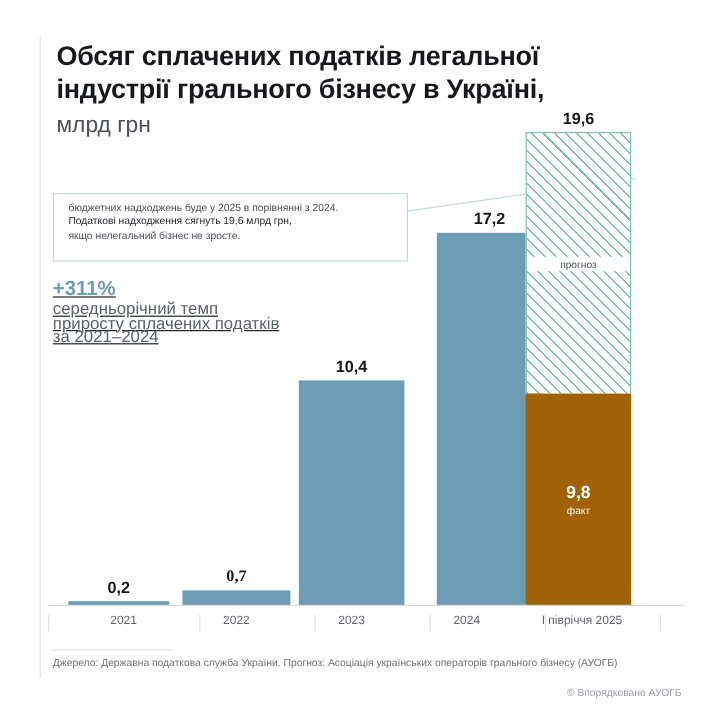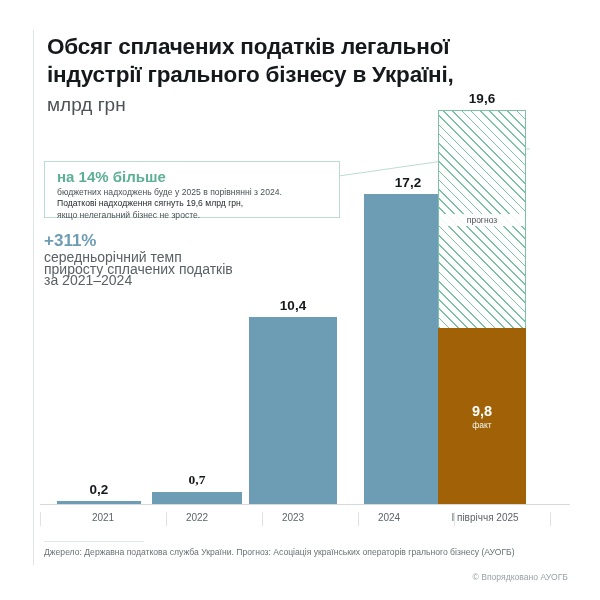--- a/index.html
+++ b/index.html
@@ -39,21 +39,21 @@
     font-size:15px;font-weight:bold;color:#5cb094;line-height:17px;
     margin:0 0 2px 0;
   }
   .callout-line{font-size:8.6px;line-height:11.4px;color:#4a5155;margin:0;}
   .callout-line.bold{font-weight:normal;color:#1d2326;}
 
   
   .connector{position:absolute;left:330px;top:145px;width:200px;height:40px;pointer-events:none;}
 
   
-  .stat{position:absolute;left:44px;top:231px;width:210px;}
+  .stat{position:absolute;left:44px;top:231px;width:210px;text-decoration:underline;}
   .stat-value{
     font-size:17px;font-weight:bold;color:#6d9cb5;line-height:19px;margin:0 0 2px 0;
   }
   .stat-desc{font-size:14px;line-height:11.5px;color:#5a6165;margin:0;}
 
   
   .plot{position:absolute;left:40px;top:150px;width:530px;height:355px;}
   .baseline{
     position:absolute;left:0;bottom:0;width:530px;height:1px;background:#d5d9dc;
   }
@@ -123,21 +123,20 @@
       <div>індустрії грального бізнесу в Україні,</div>
     </div>
     <div class="subtitle">млрд грн</div>
   </div>
 
   <svg class="connector" viewBox="0 0 200 40" preserveAspectRatio="none">
     <polyline points="2,32 196,4 200,4" fill="none" stroke="#bcdcd2" stroke-width="1"></polyline>
   </svg>
 
   <div class="callout">
-    <div class="callout-head">на 14% більше</div>
     <div class="callout-line">бюджетних надходжень буде у 2025 в порівнянні з 2024.</div>
     <div class="callout-line bold">Податкові надходження сягнуть 19,6 млрд грн,</div>
     <div class="callout-line">якщо нелегальний бізнес не зросте.</div>
   </div>
 
   <div class="stat">
     <div class="stat-value">+311%</div>
     <div class="stat-desc">
       <div>середньорічний темп</div>
       <div>приросту сплачених податків</div>

